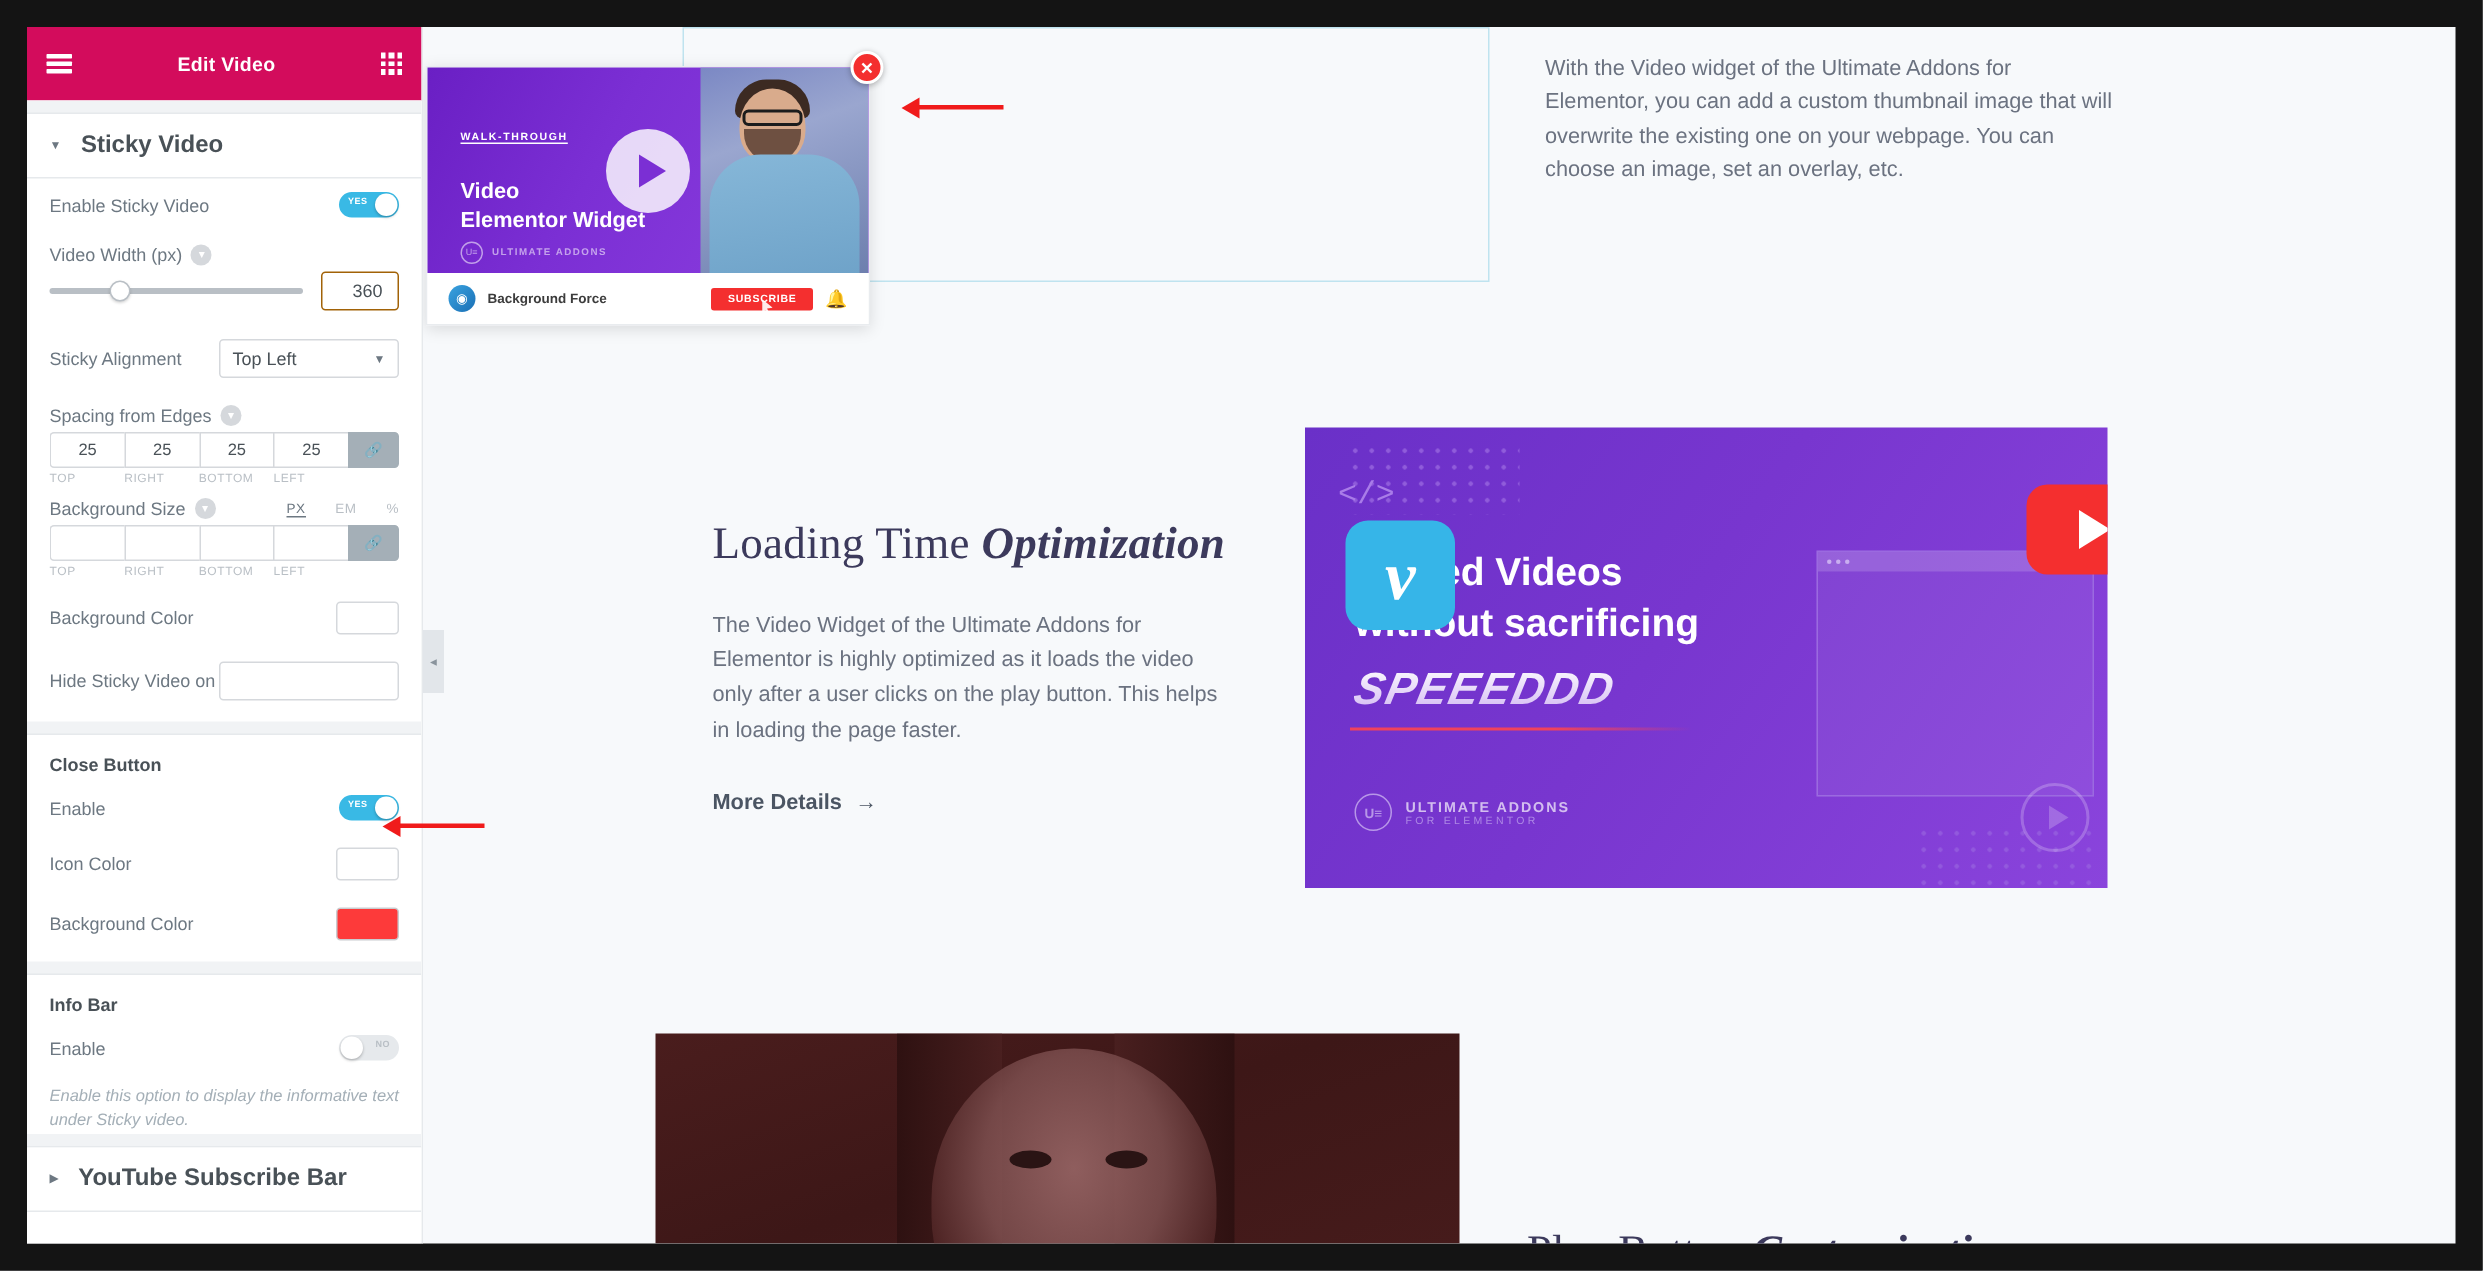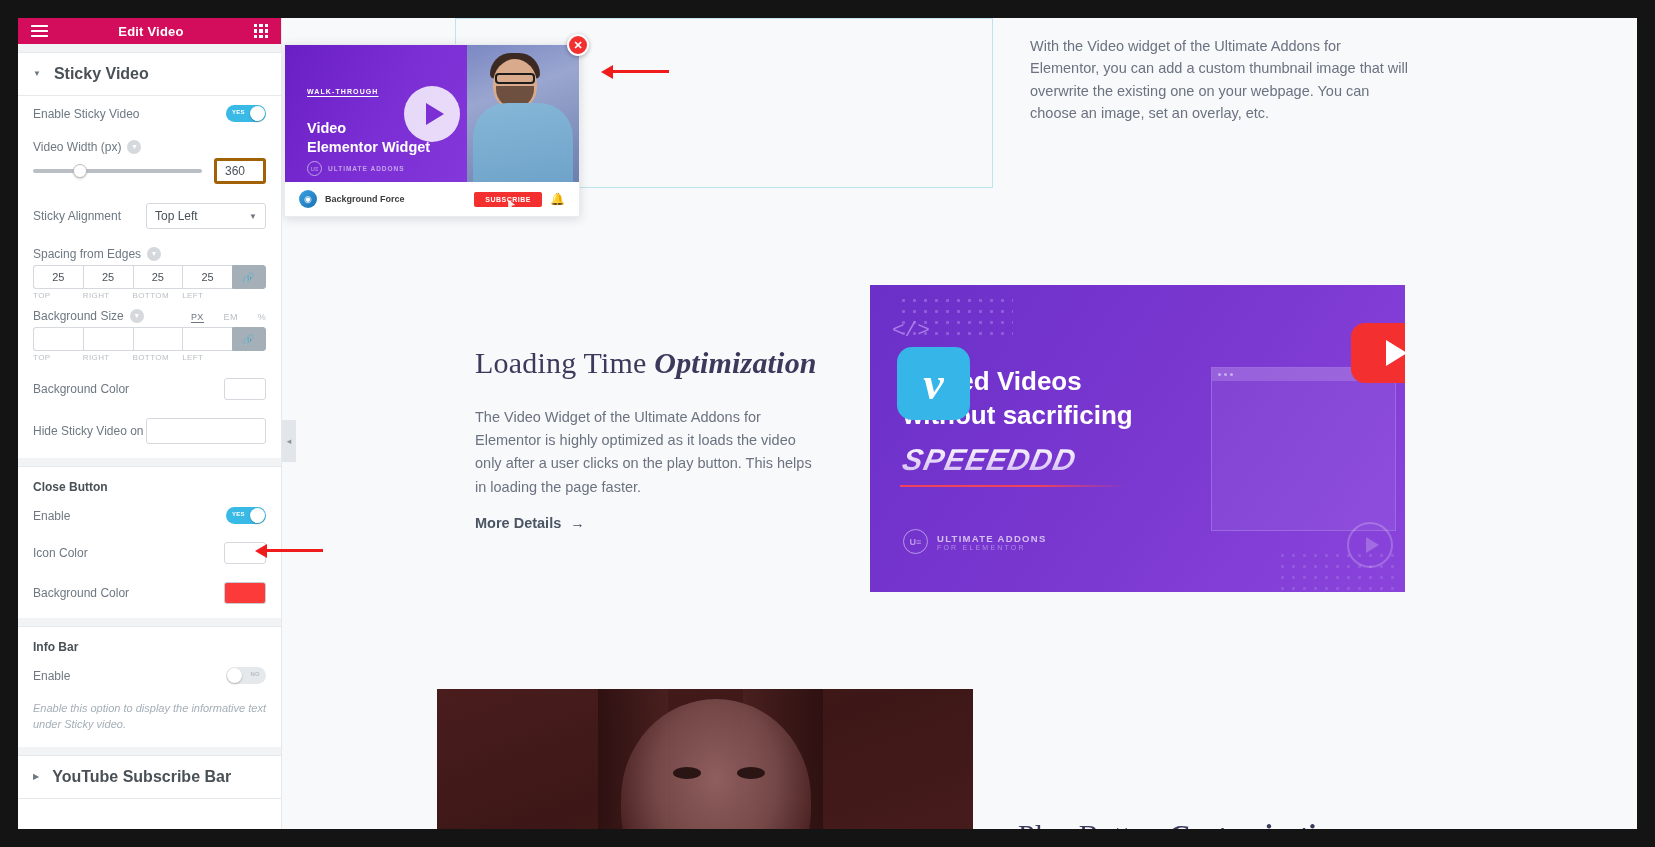--- a/index.html
+++ b/index.html
@@ -22,21 +22,21 @@
   .panel {
     position: absolute; left: 0; top: 0;
     width: 264px; height: 811px;
     background: #ffffff;
     border-right: 1px solid #e6e9ec;
     font-size: 12px;
     overflow: hidden;
     z-index: 40;
   }
   .panel-header {
-    height: 26px; background: #d30c5c;
+    height: 49px; background: #d30c5c;
     display: flex; align-items: center; justify-content: space-between;
     padding: 0 13px;
   }
   .panel-title {
     color: #fff; font-size: 13px; font-weight: bold;
     letter-spacing: .2px; flex: 1; text-align: center;
   }
   .hamburger { width: 17px; display: flex; flex-direction: column; gap: 2.5px; cursor: pointer; }
   .hamburger i { display: block; height: 2.5px; background: #fff; border-radius: .5px; }
   .grid-icon { display: grid; grid-template-columns: repeat(3, 3.5px);
@@ -91,22 +91,22 @@
   .slider-row { display: flex; align-items: center; gap: 12px; padding: 4px 15px 10px; }
   .slider-track {
     flex: 1; height: 4px; border-radius: 2px; background: #b9bfc5; position: relative; cursor: pointer;
   }
   .slider-knob {
     position: absolute; left: 28%; top: 50%; transform: translate(-50%,-50%);
     width: 14px; height: 14px; border-radius: 50%; background: #fff;
     border: 1px solid #b9bfc5; box-shadow: 0 1px 2px rgba(0,0,0,.18);
   }
   .num-box {
-    width: 52px; height: 26px; border: 3px solid #a16207; border-radius: 3px;
-    font-size: 12px; color: #495157; padding: 0 8px;
+    width: 52px; height: 26px; border: 1px solid #a16207; border-radius: 3px;
+    font-size: 12px; color: #495157; padding: 0 20px;
     display: flex; align-items: center;
   }
 
   
   .sel {
     width: 120px; height: 26px; border: 1px solid #d5d8dc; border-radius: 3px;
     font-size: 12px; color: #495157; padding: 0 8px;
     display: flex; align-items: center; justify-content: space-between;
     cursor: pointer; background: #fff;
   }
@@ -281,21 +281,21 @@
   .sec-opt { position: absolute; left: 193px; top: 328px; width: 350px; }
   .sec-h {
     font-family: "Liberation Serif", serif; font-size: 30px; color: #3c3a5c;
     letter-spacing: .2px; white-space: nowrap;
   }
   .sec-h em { font-style: italic; font-weight: bold; }
   .sec-p {
     margin-top: 26px; font-size: 14.5px; color: #6b7280; line-height: 1.6;
   }
   .more-link {
-    margin-top: 16px; font-size: 14.5px; color: #4b5563; font-weight: bold;
+    margin-top: 28px; font-size: 14.5px; color: #4b5563; font-weight: bold;
     display: inline-flex; align-items: center; gap: 9px; cursor: pointer;
   }
 
   
   .banner {
     position: absolute; left: 588px; top: 267px; width: 535px; height: 307px;
     background: linear-gradient(125deg,#6a30c8 0%,#7836cf 45%,#8a44dc 100%);
     overflow: hidden;
   }
   .dots-tl {
@@ -590,21 +590,21 @@
           <span class="link">🔗</span>
         </div>
         <div class="dims-labels">
           <span>TOP</span>
           <span>RIGHT</span>
           <span>BOTTOM</span>
           <span>LEFT</span>
           <span class="spacer"></span>
         </div>
 
-        <div class="ctl" style="padding-bottom:4px;align-items:flex-end;">
+        <div class="ctl" style="padding-bottom:4px;">
           <span class="ctl-label">
             <span>Background Size</span>
             <span class="resp-icon"></span>
           </span>
           <span class="units">
             <span class="u active">PX</span>
             <span class="u">EM</span>
             <span class="u">%</span>
           </span>
         </div>
@@ -655,21 +655,21 @@
         <div class="sec-gap"></div>
 
         <div class="sec-title">Info Bar</div>
         <div class="ctl">
           <span class="ctl-label">Enable</span>
           <span class="switcher off">
             <span class="txt">NO</span>
             <span class="knob"></span>
           </span>
         </div>
-        <div class="note" style="padding-bottom:14px;">Enable this option to display the informative text under Sticky video.</div>
+        <div class="note" style="padding-bottom:0;">Enable this option to display the informative text under Sticky video.</div>
 
         <div class="sec-gap"></div>
 
         <div class="accordion-head">
           <span class="tri">▶</span>
           <span class="atitle">YouTube Subscribe Bar</span>
         </div>
 
       </div>
     </div>

